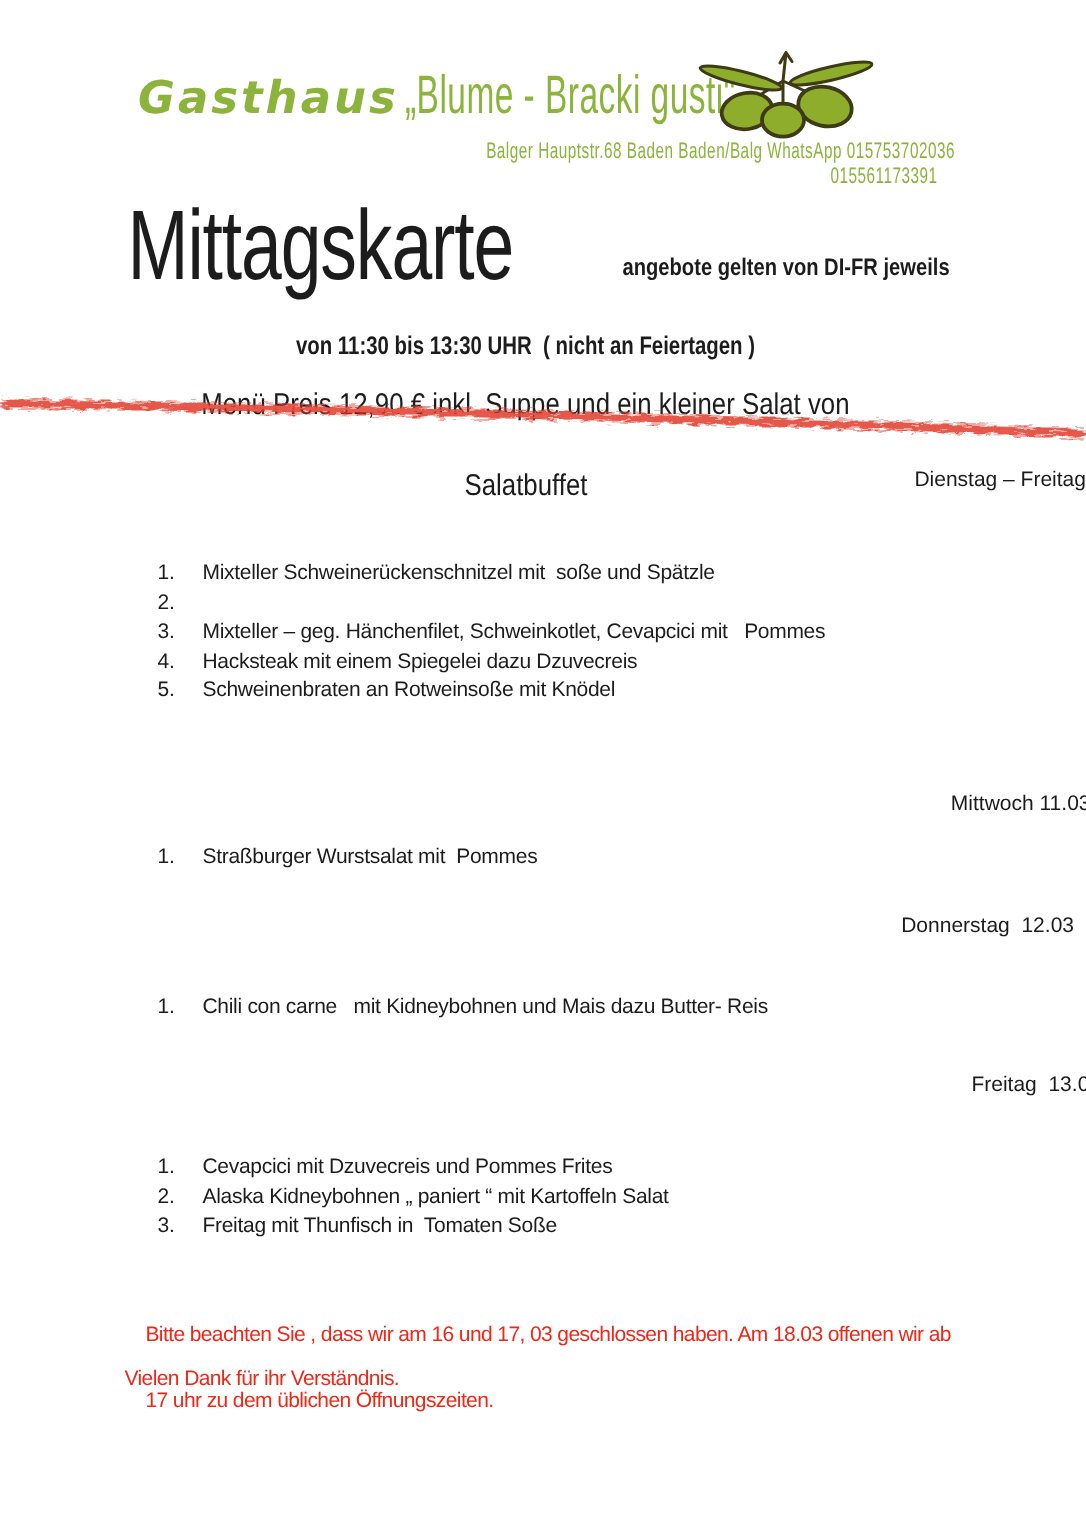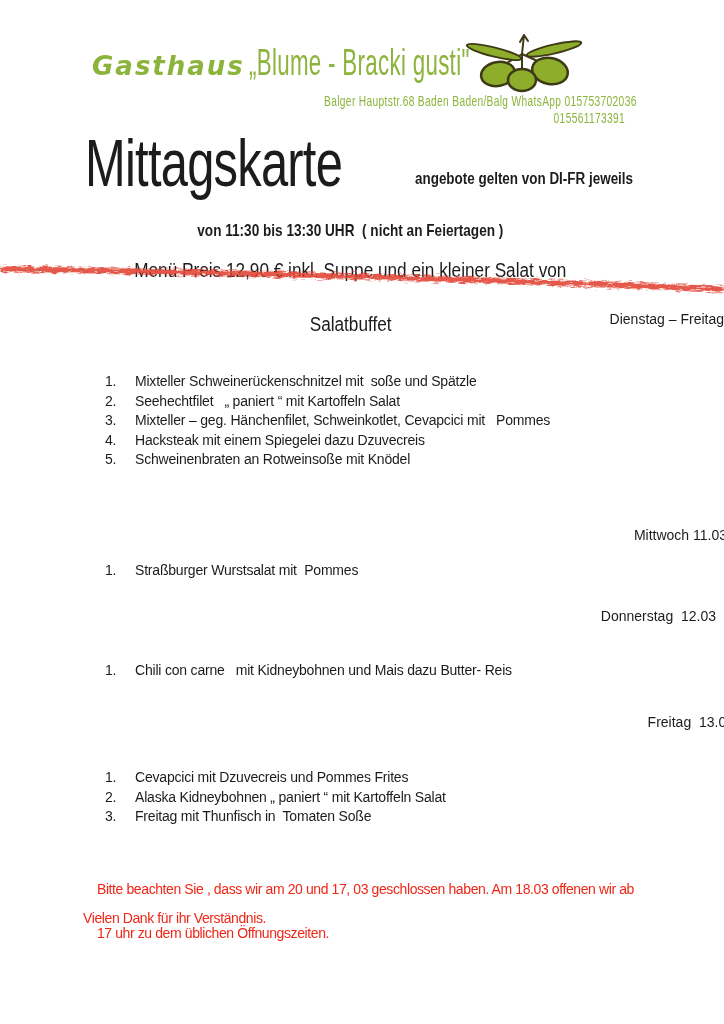--- a/index.html
+++ b/index.html
@@ -5,21 +5,21 @@
   html,body { margin:0; padding:0; background:#e9e9e9; }
   .page {
     position:relative; width:724px; height:1024px; margin:0 auto;
     background:#ffffff; overflow:hidden;
     font-family:"Liberation Sans", sans-serif; color:#1c1c1c;
   }
   
   .brand { position:absolute; left:92px; top:42px; white-space:nowrap; }
   .brand-script {
     font-family:"DejaVu Sans", sans-serif; font-style:italic; font-weight:700;
-    font-size:26px; letter-spacing:2px; color:#8cb43c;
+    font-size:30px; letter-spacing:2px; color:#8cb43c;
   }
   .brand-quoted {
     display:inline-block; transform:scaleX(0.62); transform-origin:left bottom;
     font-size:36px; font-weight:400; color:#8cb43c; margin-left:4px; letter-spacing:0.5px;
   }
   .logo { position:absolute; left:462px; top:30px; }
   .addr { position:absolute; color:#8cb43c; white-space:nowrap; }
   .addr span { display:inline-block; transform:scaleX(0.68); transform-origin:right top;
     font-size:15px; font-weight:400; letter-spacing:0.5px; }
   .addr1 { top:92px; right:87px; }
@@ -118,21 +118,20 @@
   </svg>
 
   <div class="day-header hdr-dienstag">Dienstag – Freitag</div>
   <div class="menu-list list-dienstag">
     <div class="menu-item">
       <span class="num">1.</span>
       <span class="txt">Mixteller Schweinerückenschnitzel mit  soße und Spätzle</span>
     </div>
     <div class="menu-item">
       <span class="num">2.</span>
-      <span class="txt">Seehechtfilet   „ paniert “ mit Kartoffeln Salat</span>
     </div>
     <div class="menu-item">
       <span class="num">3.</span>
       <span class="txt">Mixteller – geg. Hänchenfilet, Schweinkotlet, Cevapcici mit   Pommes</span>
     </div>
     <div class="menu-item">
       <span class="num">4.</span>
       <span class="txt">Hacksteak mit einem Spiegelei dazu Dzuvecreis</span>
     </div>
     <div class="menu-item">
@@ -167,18 +166,18 @@
       <span class="num">2.</span>
       <span class="txt">Alaska Kidneybohnen „ paniert “ mit Kartoffeln Salat</span>
     </div>
     <div class="menu-item">
       <span class="num">3.</span>
       <span class="txt">Freitag mit Thunfisch in  Tomaten Soße</span>
     </div>
   </div>
 
   <div class="notice notice-closure">
-    <span>Bitte beachten Sie , dass wir am 20 und 17, 03 geschlossen haben. Am 18.03 offenen wir ab</span><br>
+    <span>Bitte beachten Sie , dass wir am 16 und 17, 03 geschlossen haben. Am 18.03 offenen wir ab</span><br>
     <span>17 uhr zu dem üblichen Öffnungszeiten.</span>
   </div>
   <div class="notice notice-thanks">Vielen Dank für ihr Verständnis.</div>
 
 </div>
 
 </body></html>

